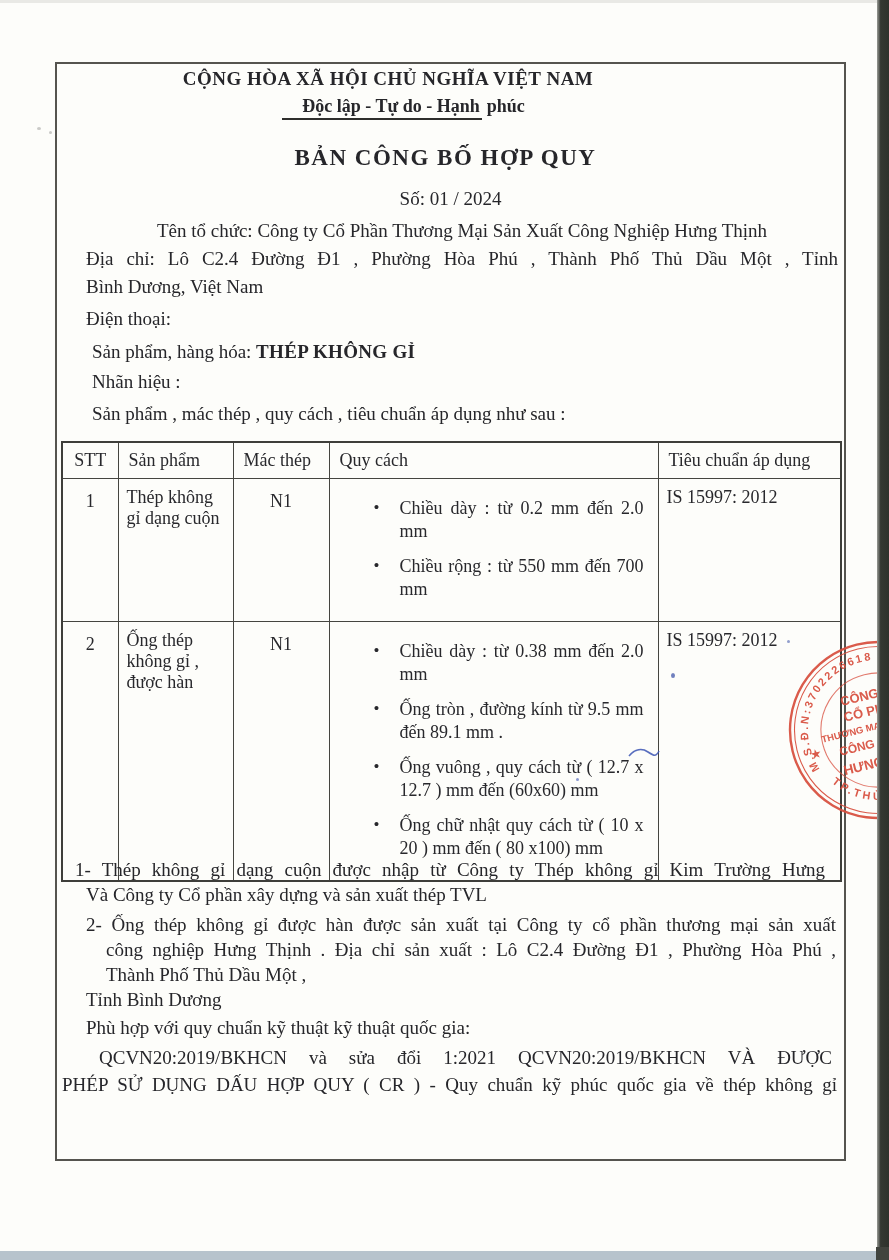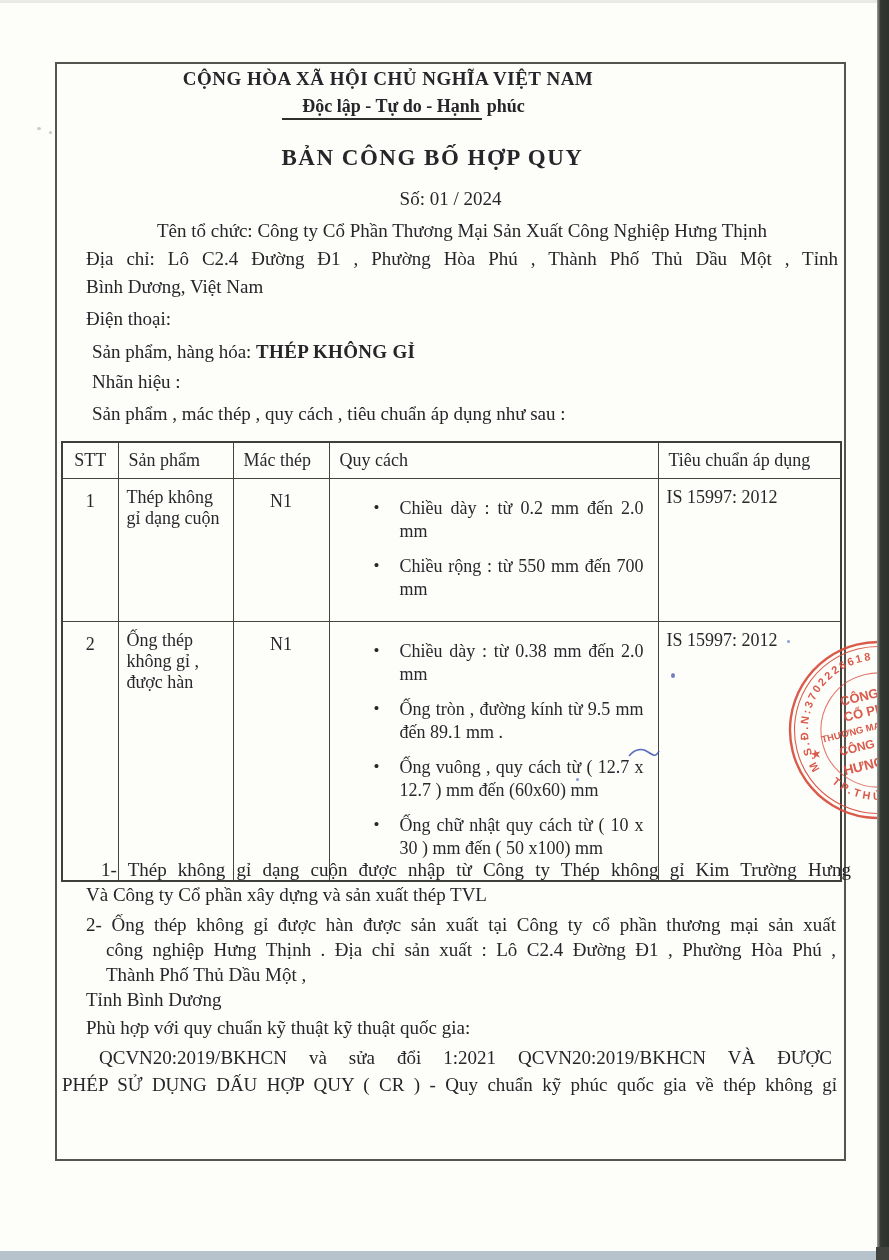--- a/index.html
+++ b/index.html
@@ -13,21 +13,21 @@
     position:absolute;left:55px;top:62px;width:787px;height:1095px;
     border:2px solid #55544f;background:transparent;
   }
   
   .nat-title{position:absolute;left:55px;top:68px;width:666px;text-align:center;
     font-size:19px;font-weight:bold;letter-spacing:.5px;}
   .motto{position:absolute;left:8px;top:96px;width:791px;text-align:center;
     font-size:18px;font-weight:bold;}
   .motto .uline{border-bottom:2px solid #2e2e2c;padding:0 2px 2px 20px;}
   .motto .tail{padding-left:5px;}
-  .doc-title{position:absolute;left:37px;top:145px;width:791px;text-align:center;
+  .doc-title{position:absolute;left:50px;top:145px;width:791px;text-align:center;
     font-size:23px;font-weight:bold;letter-spacing:1.5px;}
   .doc-num{position:absolute;left:55px;top:188px;width:791px;text-align:center;font-size:19px;}
   
   .tline{position:absolute;font-size:19px;line-height:28px;}
   .l-org{left:86px;top:217px;width:752px;text-align:center;}
   .l-addr1{left:86px;top:245px;width:752px;text-align:justify;text-align-last:justify;}
   .l-addr2{left:86px;top:273px;width:752px;}
   .l-phone{left:86px;top:305px;}
   .l-prod{left:92px;top:338px;}
   .l-prod b{letter-spacing:.3px;}
@@ -52,21 +52,21 @@
   td.c-std{padding:12px 6px 6px 12px;}
   ul.bullets{margin:0;padding:0;list-style:none;}
   ul.bullets li{
     position:relative;padding-left:62px;padding-right:6px;margin:10px 0 12px 0;
     text-align:justify;line-height:23px;
   }
   ul.bullets li::before{content:"•";position:absolute;left:36px;top:-1px;font-size:17px;}
   
   .nline{position:absolute;font-size:19px;line-height:26px;}
   .just{text-align:justify;text-align-last:justify;}
-  .n1l1{left:101px;top:857px;width:750px;}
+  .n1l1{left:75px;top:857px;width:750px;}
   .n1l2{left:86px;top:882px;width:750px;}
   .n2l1{left:86px;top:912px;width:750px;}
   .n2l2{left:106px;top:937px;width:730px;}
   .n2l3{left:106px;top:962px;width:730px;}
   .nprov{left:86px;top:987px;}
   .nconf{left:86px;top:1015px;}
   .nq1{left:99px;top:1045px;width:733px;}
   .nq2{left:62px;top:1072px;width:775px;}
   
   .edge-right{position:absolute;right:0;top:0;width:12px;height:1253px;z-index:10;
@@ -139,21 +139,21 @@
     </tr>
     <tr style="height:239px;">
       <td class="c-stt" style="padding-top:12px">2</td>
       <td class="c-prod">Ống thép không gỉ , được hàn</td>
       <td class="c-grade">N1</td>
       <td class="c-specs">
         <ul class="bullets">
           <li>Chiều dày : từ 0.38 mm đến 2.0 mm</li>
           <li>Ống tròn , đường kính từ 9.5 mm đến 89.1 mm .</li>
           <li>Ống vuông , quy cách từ ( 12.7 x 12.7 ) mm đến (60x60) mm</li>
-          <li>Ống chữ nhật quy cách từ ( 10 x 30 ) mm đến ( 50 x100) mm</li>
+          <li>Ống chữ nhật quy cách từ ( 10 x 20 ) mm đến ( 80 x100) mm</li>
         </ul>
       </td>
       <td class="c-std">IS 15997: 2012</td>
     </tr>
   </tbody>
 </table>
 
 <div class="nline n1l1 just">1- Thép không gỉ dạng cuộn được nhập từ Công ty Thép không gỉ Kim Trường Hưng</div>
 <div class="nline n1l2">Và Công ty Cổ phần xây dựng và sản xuất thép TVL</div>
 <div class="nline n2l1 just">2- Ống thép không gỉ được hàn được sản xuất tại Công ty cổ phần thương mại sản xuất</div>

